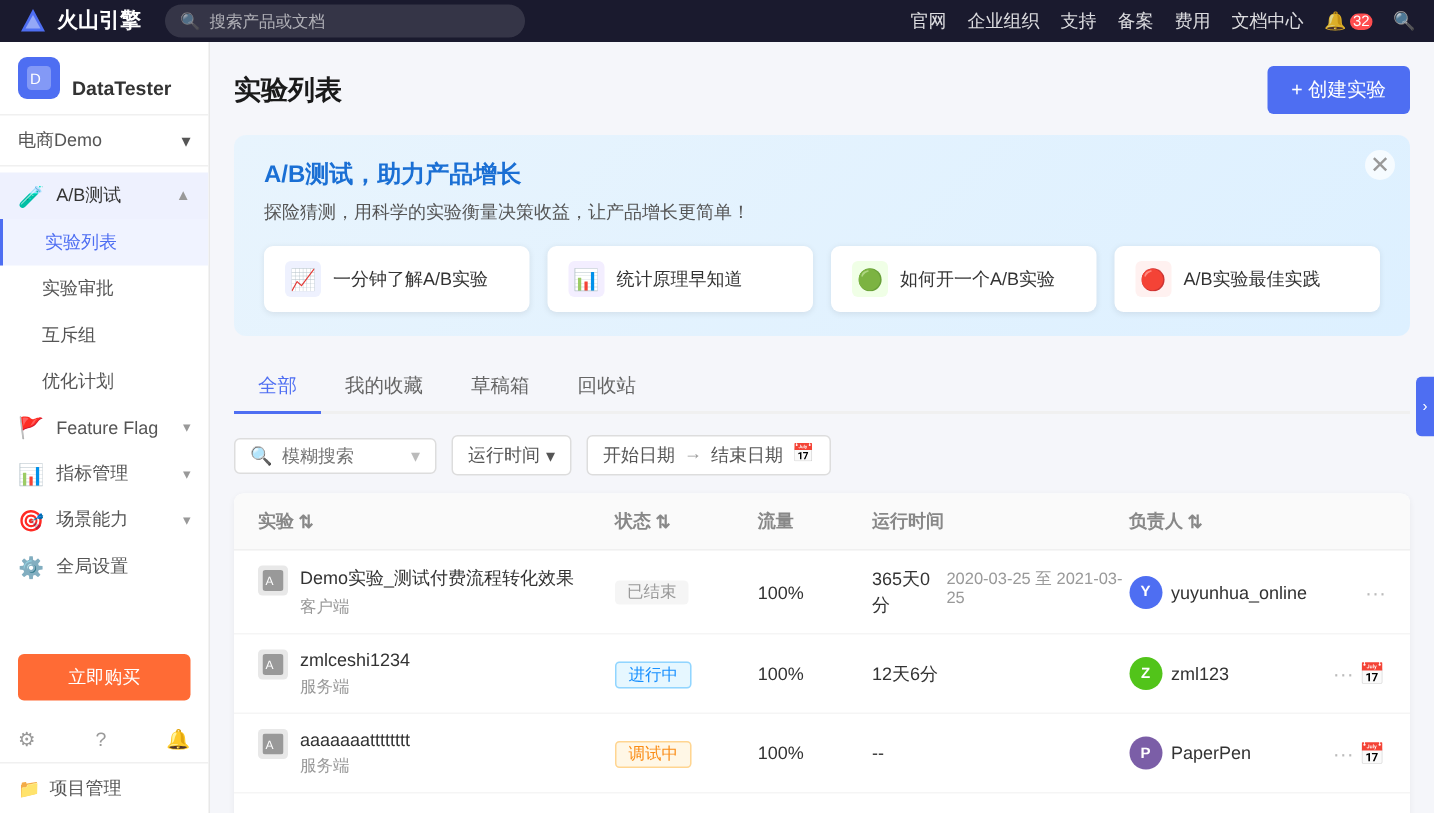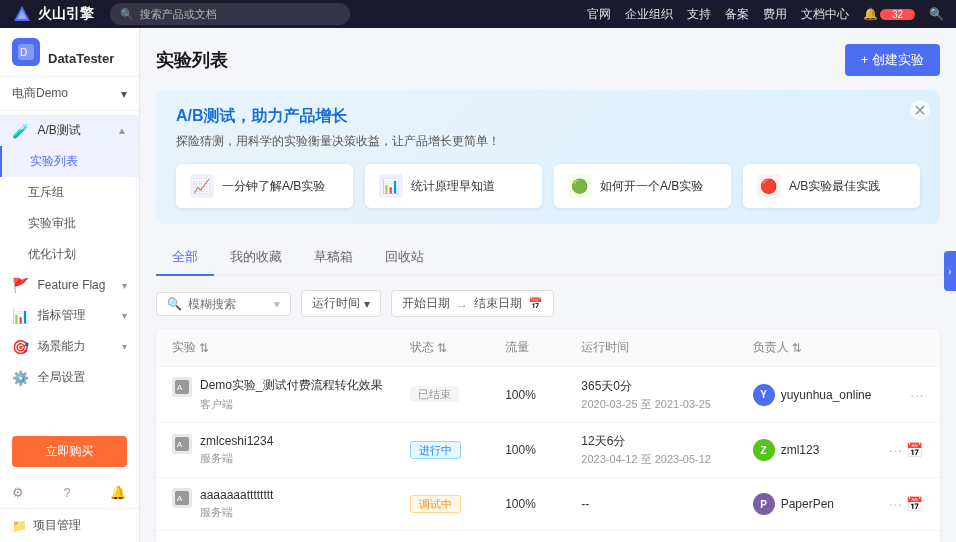--- a/index.html
+++ b/index.html
@@ -5,21 +5,21 @@
     * { box-sizing: border-box; margin: 0; padding: 0; }
     body { font-family: -apple-system, BlinkMacSystemFont, 'PingFang SC', 'Microsoft YaHei', sans-serif; font-size: 12px; color: #333; background: #f5f6fa; display: flex; flex-direction: column; height: 542px; overflow: hidden; }
 
     
     .top-nav { height: 28px; background: #1a1a2e; display: flex; align-items: center; padding: 0 12px; gap: 16px; flex-shrink: 0; }
     .top-nav-logo { display: flex; align-items: center; gap: 6px; color: #fff; font-size: 14px; font-weight: bold; }
     .top-nav-logo svg { width: 20px; height: 20px; }
     .top-nav-search { flex: 1; max-width: 240px; background: rgba(255,255,255,0.12); border-radius: 14px; display: flex; align-items: center; padding: 0 10px; height: 22px; color: rgba(255,255,255,0.6); font-size: 11px; gap: 6px; }
     .top-nav-links { margin-left: auto; display: flex; align-items: center; gap: 14px; color: rgba(255,255,255,0.85); font-size: 12px; }
     .top-nav-links span { cursor: pointer; }
-    .nav-badge { background: #ff4d4f; color: #fff; border-radius: 8px; padding: 0 12px; font-size: 10px; }
+    .nav-badge { background: #ff4d4f; color: #fff; border-radius: 8px; padding: 0 2px; font-size: 10px; }
 
     
     .main-layout { display: flex; flex: 1; overflow: hidden; }
 
     
     .sidebar { width: 140px; background: #fff; border-right: 1px solid #e8e8e8; display: flex; flex-direction: column; overflow: hidden; flex-shrink: 0; }
     .sidebar-brand { padding: 10px 12px; border-bottom: 1px solid #f0f0f0; display: flex; align-items: center; gap: 8px; }
     .sidebar-brand-icon { width: 28px; height: 28px; background: #4e6ef2; border-radius: 6px; display: flex; align-items: center; justify-content: center; }
     .sidebar-brand-text { font-size: 13px; font-weight: 600; color: #333; margin-top: 12px; }
     .sidebar-project { padding: 8px 12px; display: flex; align-items: center; justify-content: space-between; cursor: pointer; font-size: 12px; color: #555; border-bottom: 1px solid #f0f0f0; }
@@ -55,39 +55,39 @@
     
     .tabs-bar { display: flex; gap: 0; border-bottom: 2px solid #f0f0f0; margin-bottom: 14px; text-align: center; }
     .tab { padding: 8px 16px; cursor: pointer; font-size: 13px; color: #666; border-bottom: 2px solid transparent; margin-bottom: -2px; }
     .tab.active { color: #4e6ef2; border-bottom-color: #4e6ef2; font-weight: 500; }
 
     
     .filters-row { display: flex; align-items: center; gap: 10px; margin-bottom: 12px; }
     .filter-search { display: flex; align-items: center; gap: 6px; border: 1px solid #ddd; border-radius: 4px; padding: 4px 10px; background: #fff; }
     .filter-search input { border: none; outline: none; font-size: 12px; color: #3b82f6; background: transparent; width: 80px; }
     .filter-tag { border: 1px solid #ddd; border-radius: 4px; padding: 4px 10px; background: #fff; font-size: 12px; color: #555; cursor: pointer; display: flex; align-items: center; gap: 4px; }
-    .date-filter { display: flex; align-items: center; gap: 6px; border: 1px solid #ddd; border-radius: 4px; padding: 4px 10px; background: #fff; font-size: 12px; color: #555; cursor: pointer; }
+    .date-filter { display: flex; gap: 6px; border: 1px solid #ddd; border-radius: 4px; padding: 4px 10px; background: #fff; font-size: 12px; color: #555; cursor: pointer; }
     .date-arrow { color: #999; }
 
     
     .table-wrapper { background: #fff; border-radius: 6px; overflow: hidden; box-shadow: 0 1px 4px rgba(0,0,0,0.06); }
-    .table-header { display: grid; grid-template-columns: 2.5fr 1fr 0.8fr 1.8fr 1.4fr 0.4fr; align-items: center; padding: 10px 16px; background: #fafafa; border-bottom: 1px solid #f0f0f0; font-size: 12px; color: #888; font-weight: 400; }
+    .table-header { display: grid; grid-template-columns: 2.5fr 1fr 0.8fr 1.8fr 1.4fr 0.4fr; align-items: center; padding: 10px 16px; background: #fafafa; border-bottom: 1px solid #f0f0f0; font-size: 12px; color: #888; font-weight: 700; }
     .th-sort { display: flex; align-items: center; gap: 3px; cursor: pointer; }
     .table-row { display: grid; grid-template-columns: 2.5fr 1fr 0.8fr 1.8fr 1.4fr 0.4fr; align-items: center; padding: 10px 16px; border-bottom: 1px solid #f5f5f5; font-size: 12px; cursor: pointer; }
     .row-name-block { display: flex; flex-direction: column; gap: 3px; }
     .row-name { font-size: 12px; color: #333; font-weight: 500; display: flex; align-items: center; gap: 8px; }
     .row-sub { font-size: 11px; color: #999; }
     .row-icon { width: 20px; height: 20px; border-radius: 3px; display: flex; align-items: center; justify-content: center; flex-shrink: 0; }
     .row-name-wrap { display: flex; align-items: flex-start; gap: 8px; }
     .status-badge { padding: 2px 8px; border-radius: 3px; font-size: 11px; font-weight: 500; }
     .status-ended { background: #f5f5f5; color: #999; }
     .status-running { background: #e6f7ff; color: #1890ff; border: 1px solid #91d5ff; }
     .status-testing { background: #fff7e6; color: #fa8c16; border: 1px solid #ffd591; }
     .flow-val { color: #333; }
-    .time-block { display: flex; flex-direction: column; gap: 2px; }
+    .time-block { display: flex; gap: 2px; }
     .time-main { color: #333; }
     .time-range { color: #999; font-size: 11px; }
     .owner-block { display: flex; align-items: center; gap: 6px; }
     .owner-avatar { width: 22px; height: 22px; border-radius: 50%; display: flex; align-items: center; justify-content: center; color: #fff; font-size: 10px; font-weight: 600; }
     .owner-name { color: #333; }
     .row-actions { display: flex; align-items: center; justify-content: flex-end; gap: 4px; }
     .action-icon { color: #bbb; cursor: pointer; font-size: 14px; }
 
     
     .right-panel-hint { position: fixed; right: 0; top: 50%; transform: translateY(-50%); background: #4e6ef2; color: #fff; width: 12px; border-radius: 4px 0 0 4px; height: 40px; display: flex; align-items: center; justify-content: center; cursor: pointer; font-size: 10px; }
@@ -140,24 +140,24 @@
     <div class="sidebar-section">
       <div class="sidebar-item parent active">
         <span class="sidebar-icon">🧪</span>
         <span>A/B测试</span>
         <span class="sidebar-arrow">▲</span>
       </div>
       <div class="sidebar-item sidebar-item-sub active-sub">
         <span>实验列表</span>
       </div>
       <div class="sidebar-item sidebar-item-sub">
+        <span>实验审批</span>
+      </div>
+      <div class="sidebar-item sidebar-item-sub">
         <span>互斥组</span>
-      </div>
-      <div class="sidebar-item sidebar-item-sub">
-        <span>实验审批</span>
       </div>
       <div class="sidebar-item sidebar-item-sub">
         <span>优化计划</span>
       </div>
       <div class="sidebar-item">
         <span class="sidebar-icon">🚩</span>
         <span>Feature Flag</span>
         <span class="sidebar-arrow">▾</span>
       </div>
       <div class="sidebar-item">
@@ -310,21 +310,20 @@
         <div class="row-name">zmlceshi1234</div>
         <div class="row-sub">服务端</div>
       </div>
     </div>
     <div>
       <span class="status-badge status-running">进行中</span>
     </div>
     <div class="flow-val">100%</div>
     <div class="time-block">
       <span class="time-main">12天6分</span>
-      <span class="time-range">2023-04-12 至 2023-05-12</span>
     </div>
     <div class="owner-block">
       <div class="owner-avatar" style="background:#52c41a;">Z</div>
       <span class="owner-name">zml123</span>
     </div>
     <div class="row-actions">
       <span class="action-icon">···</span>
       <span style="color:#bbb;font-size:14px;">📅</span>
     </div>
   </div>

